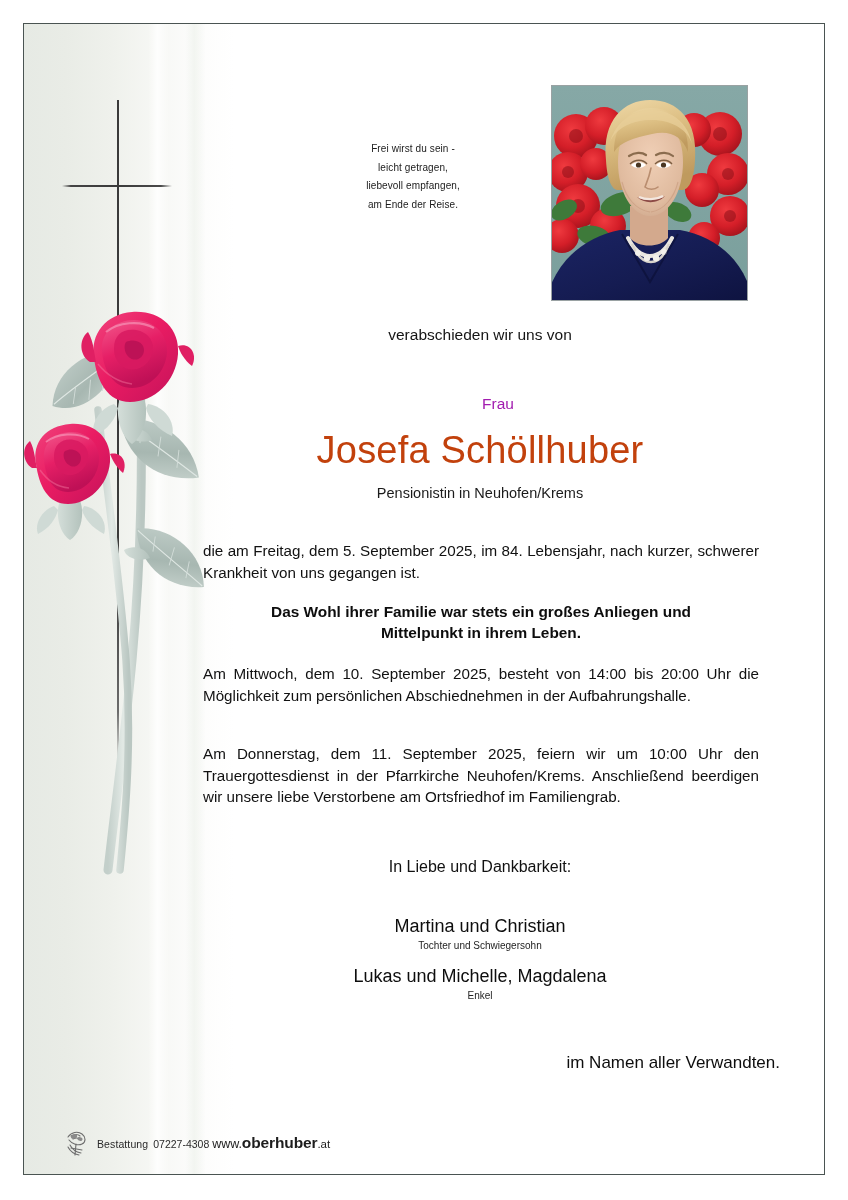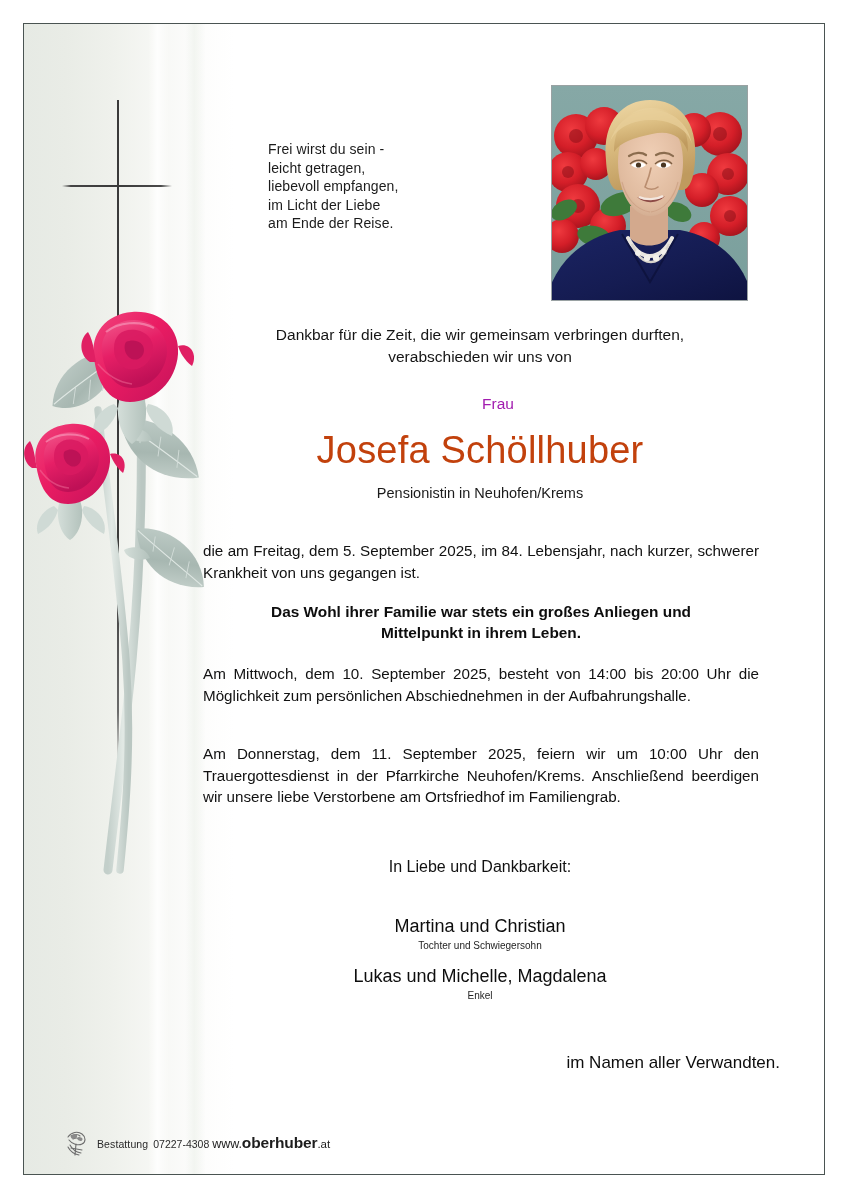--- a/index.html
+++ b/index.html
@@ -100,21 +100,22 @@
     overflow: hidden;
   }
   #photo-frame svg { display: block; }
 
   
   .poem {
     position: absolute;
     left: 268px;
     top: 140px;
     width: 290px;
-    font-size: 14px;
+    text-align: center;
+    font-size: 10px;
     line-height: 18.5px;
     color: #1b1b1b;
     letter-spacing: .1px;
   }
 
   .intro {
     position: absolute;
     left: 180px;
     top: 324px;
     width: 600px;
@@ -445,26 +446,24 @@
       </g>
 
       <path d="M70 148 L 98 196 L 126 148" stroke="#0b1038" stroke-width="2" fill="none" opacity=".7"></path>
     </svg>
   </div>
 
   <div class="poem">
     <div>Frei wirst du sein -</div>
     <div>leicht getragen,</div>
     <div>liebevoll empfangen,</div>
-    <div>im Licht der Liebe</div>
     <div>am Ende der Reise.</div>
   </div>
 
   <div class="intro">
-    <div>Dankbar für die Zeit, die wir gemeinsam verbringen durften,</div>
     <div>verabschieden wir uns von</div>
   </div>
 
   <div class="frau">Frau</div>
 
   <div class="deceased-name">Josefa Schöllhuber</div>
 
   <div class="occupation">Pensionistin in Neuhofen/Krems</div>
 
   <div class="para p-death">die am Freitag, dem 5. September 2025, im 84. Lebensjahr, nach kurzer, schwerer Krankheit von uns gegangen ist.</div>

